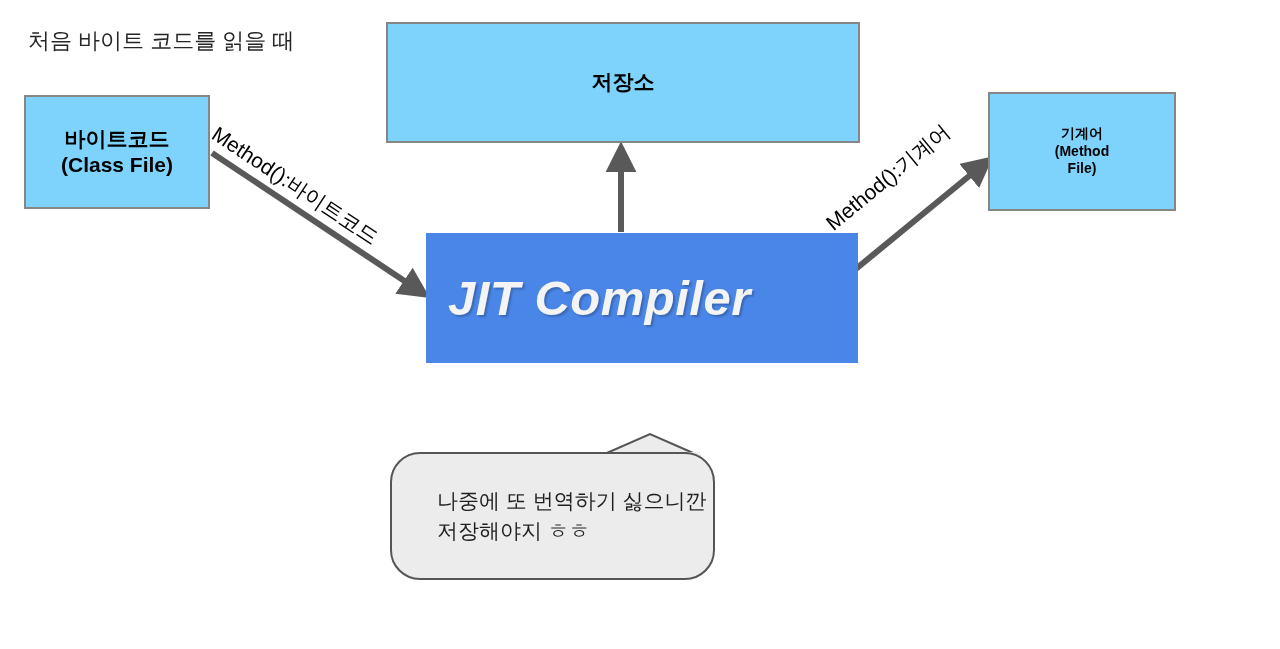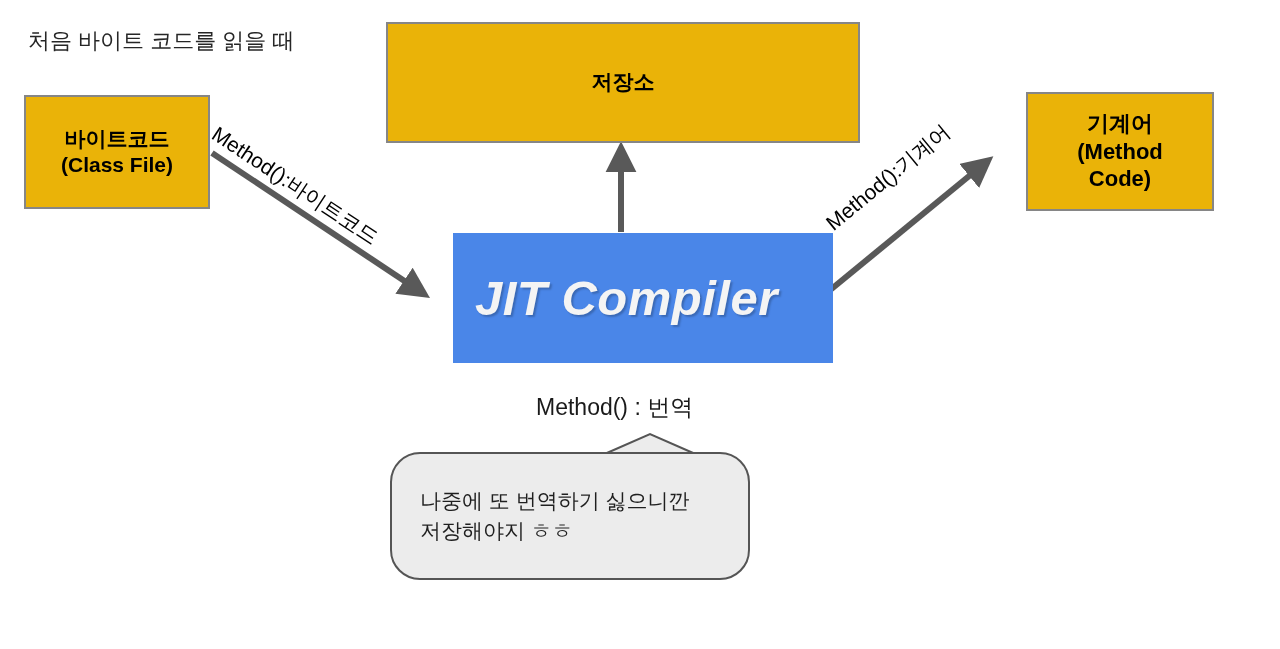--- a/index.html
+++ b/index.html
@@ -17,21 +17,21 @@
     background: #ffffff;
     overflow: hidden;
     border-radius: 28px;
   }
 
   
   .node-box {
     position: absolute;
     box-sizing: border-box;
     border: 2px solid #868686;
-    background: #eab308;
+    background: #7dd3fc;
     display: flex;
     align-items: center;
     justify-content: center;
     text-align: center;
     color: #000000;
     font-weight: bold;
     line-height: 1.25;
   }
 
   #box-bytecode {
@@ -44,41 +44,40 @@
 
   #box-storage {
     left: 386px;
     top: 22px;
     width: 474px;
     height: 121px;
     font-size: 21px;
   }
 
   #box-machinecode {
-    left: 1026px;
+    left: 988px;
     top: 92px;
     width: 188px;
     height: 119px;
-    font-size: 22px;
+    font-size: 14px;
   }
 
   
   #box-jit {
     position: absolute;
     left: 426px;
     top: 233px;
-    width: 380px;
+    width: 432px;
     height: 130px;
     background: #4a86e8;
     display: flex;
     align-items: center;
     justify-content: flex-start;
     box-sizing: border-box;
     padding-left: 22px;
-    margin-left: 27px;
   }
   #jit-label {
     color: #f4f4f4;
     font-weight: bold;
     font-style: italic;
     font-size: 49px;
     letter-spacing: 0.5px;
     text-shadow: 2px 2px 2px rgba(0,0,0,0.22);
     white-space: nowrap;
   }
@@ -119,30 +118,30 @@
     left: 829px;
     top: 212px;
     transform: rotate(-39.5deg);
   }
 
   
   #bubble {
     position: absolute;
     left: 390px;
     top: 452px;
-    width: 360px;
+    width: 325px;
     height: 128px;
     box-sizing: border-box;
     border: 2px solid #555555;
     border-radius: 30px;
     background: #ececec;
     display: flex;
     align-items: center;
     justify-content: flex-start;
-    padding-left: 28px;
+    padding-left: 45px;
   }
   #bubble-text {
     color: #1f1f1f;
     font-size: 21px;
     line-height: 1.45;
     white-space: pre-line;
   }
 
   
   #edges {
@@ -188,32 +187,31 @@
   <div class="node-box" id="box-storage">
     <div>
       <div>저장소</div>
     </div>
   </div>
 
   <div class="node-box" id="box-machinecode">
     <div>
       <div>기계어</div>
       <div>(Method</div>
-      <div>Code)</div>
+      <div>File)</div>
     </div>
   </div>
 
   <div id="box-jit">
     <div id="jit-label">JIT Compiler</div>
   </div>
 
   <div class="edge-label" id="label-left-edge">Method():바이트코드</div>
 
   <div class="edge-label" id="label-right-edge">Method():기계어</div>
 
-  <div class="plain-text" id="label-translate">Method() : 번역</div>
 
   <div id="bubble">
     <div id="bubble-text">나중에 또 번역하기 싫으니깐
 저장해야지  ㅎㅎ</div>
   </div>
 
 </div>
 
 </body></html>

